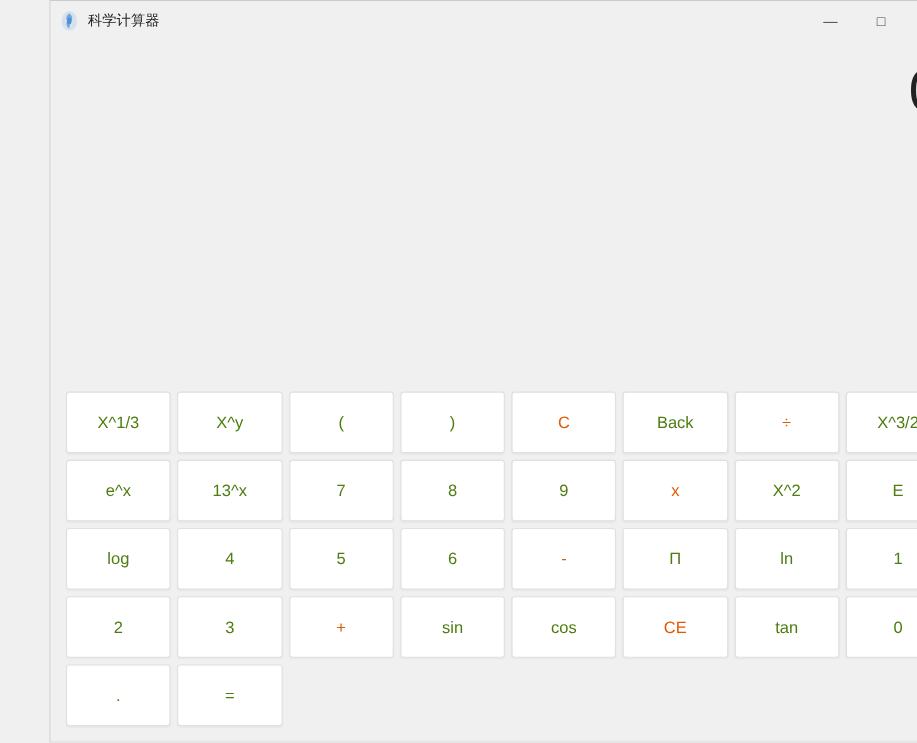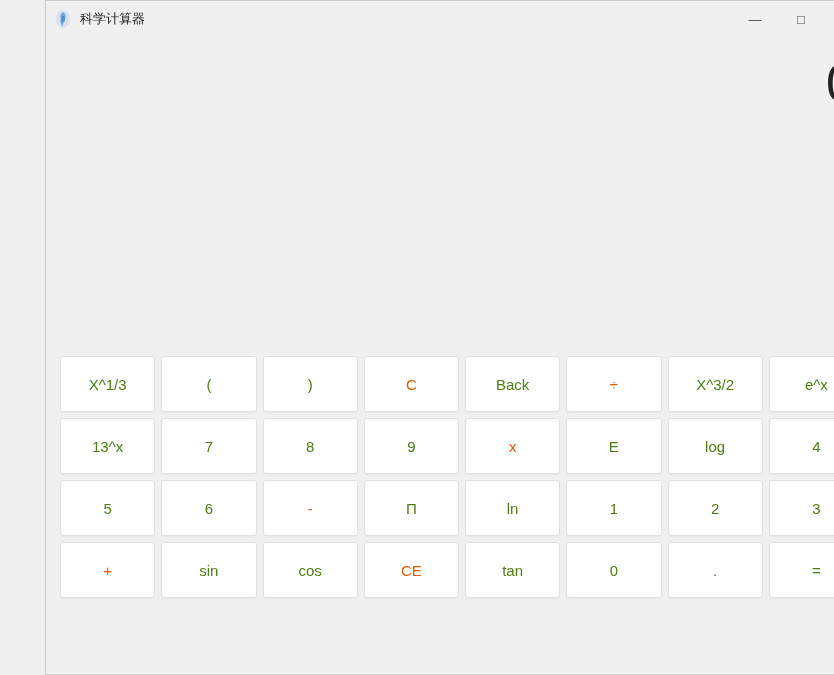--- a/index.html
+++ b/index.html
@@ -128,32 +128,34 @@
       <button class="title-bar-btn close">✕</button>
     </div>
   </div>
 
   <div class="display">
     <span class="display-value">0</span>
   </div>
 
   <div class="btn-grid" id="btn-grid">
   <button class="calc-btn">X^1/3</button>
+      <button class="calc-btn">X^y</button>
       <button class="calc-btn">(</button>
       <button class="calc-btn">)</button>
       <button class="calc-btn red">C</button>
       <button class="calc-btn">Back</button>
       <button class="calc-btn red">÷</button>
       <button class="calc-btn">X^3/2</button>
       <button class="calc-btn">e^x</button>
       <button class="calc-btn">13^x</button>
       <button class="calc-btn">7</button>
       <button class="calc-btn">8</button>
       <button class="calc-btn">9</button>
       <button class="calc-btn red">x</button>
+      <button class="calc-btn">X^2</button>
       <button class="calc-btn">E</button>
       <button class="calc-btn">log</button>
       <button class="calc-btn">4</button>
       <button class="calc-btn">5</button>
       <button class="calc-btn">6</button>
       <button class="calc-btn red">-</button>
       <button class="calc-btn">Π</button>
       <button class="calc-btn">ln</button>
       <button class="calc-btn">1</button>
       <button class="calc-btn">2</button>

